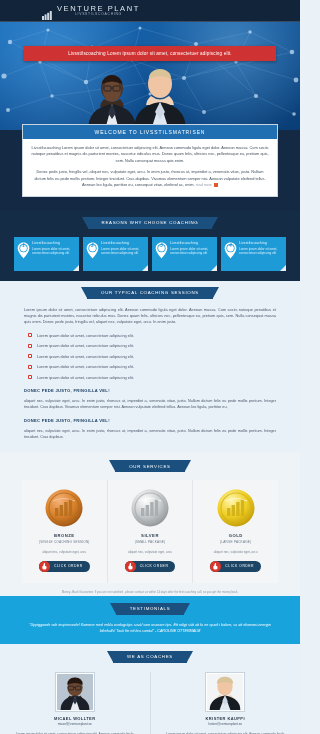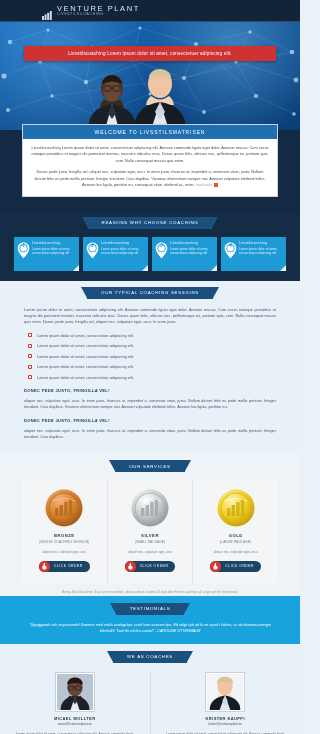--- a/index.html
+++ b/index.html
@@ -21,21 +21,21 @@
     display: flex;
     align-items: center;
     padding-left: 42px;
   }
   .logo-wrap { display: flex; align-items: flex-end; gap: 4px; }
   .logo-mark {
     display: block;
     width: 11px; height: 9px;
     position: relative; top: -1px;
   }
-  .logo-text { line-height: 1; }
+  .logo-text { line-height: 1; text-align: center; }
   .brand-name {
     font-size: 7.5px; letter-spacing: 1.6px; color: #dfe6ee; font-weight: 400;
     display: block;
   }
   .brand-sub {
     font-size: 3.4px; letter-spacing: 0.7px; color: #9fb1c4; display: block;
     margin-top: 1px;
   }
 
   

